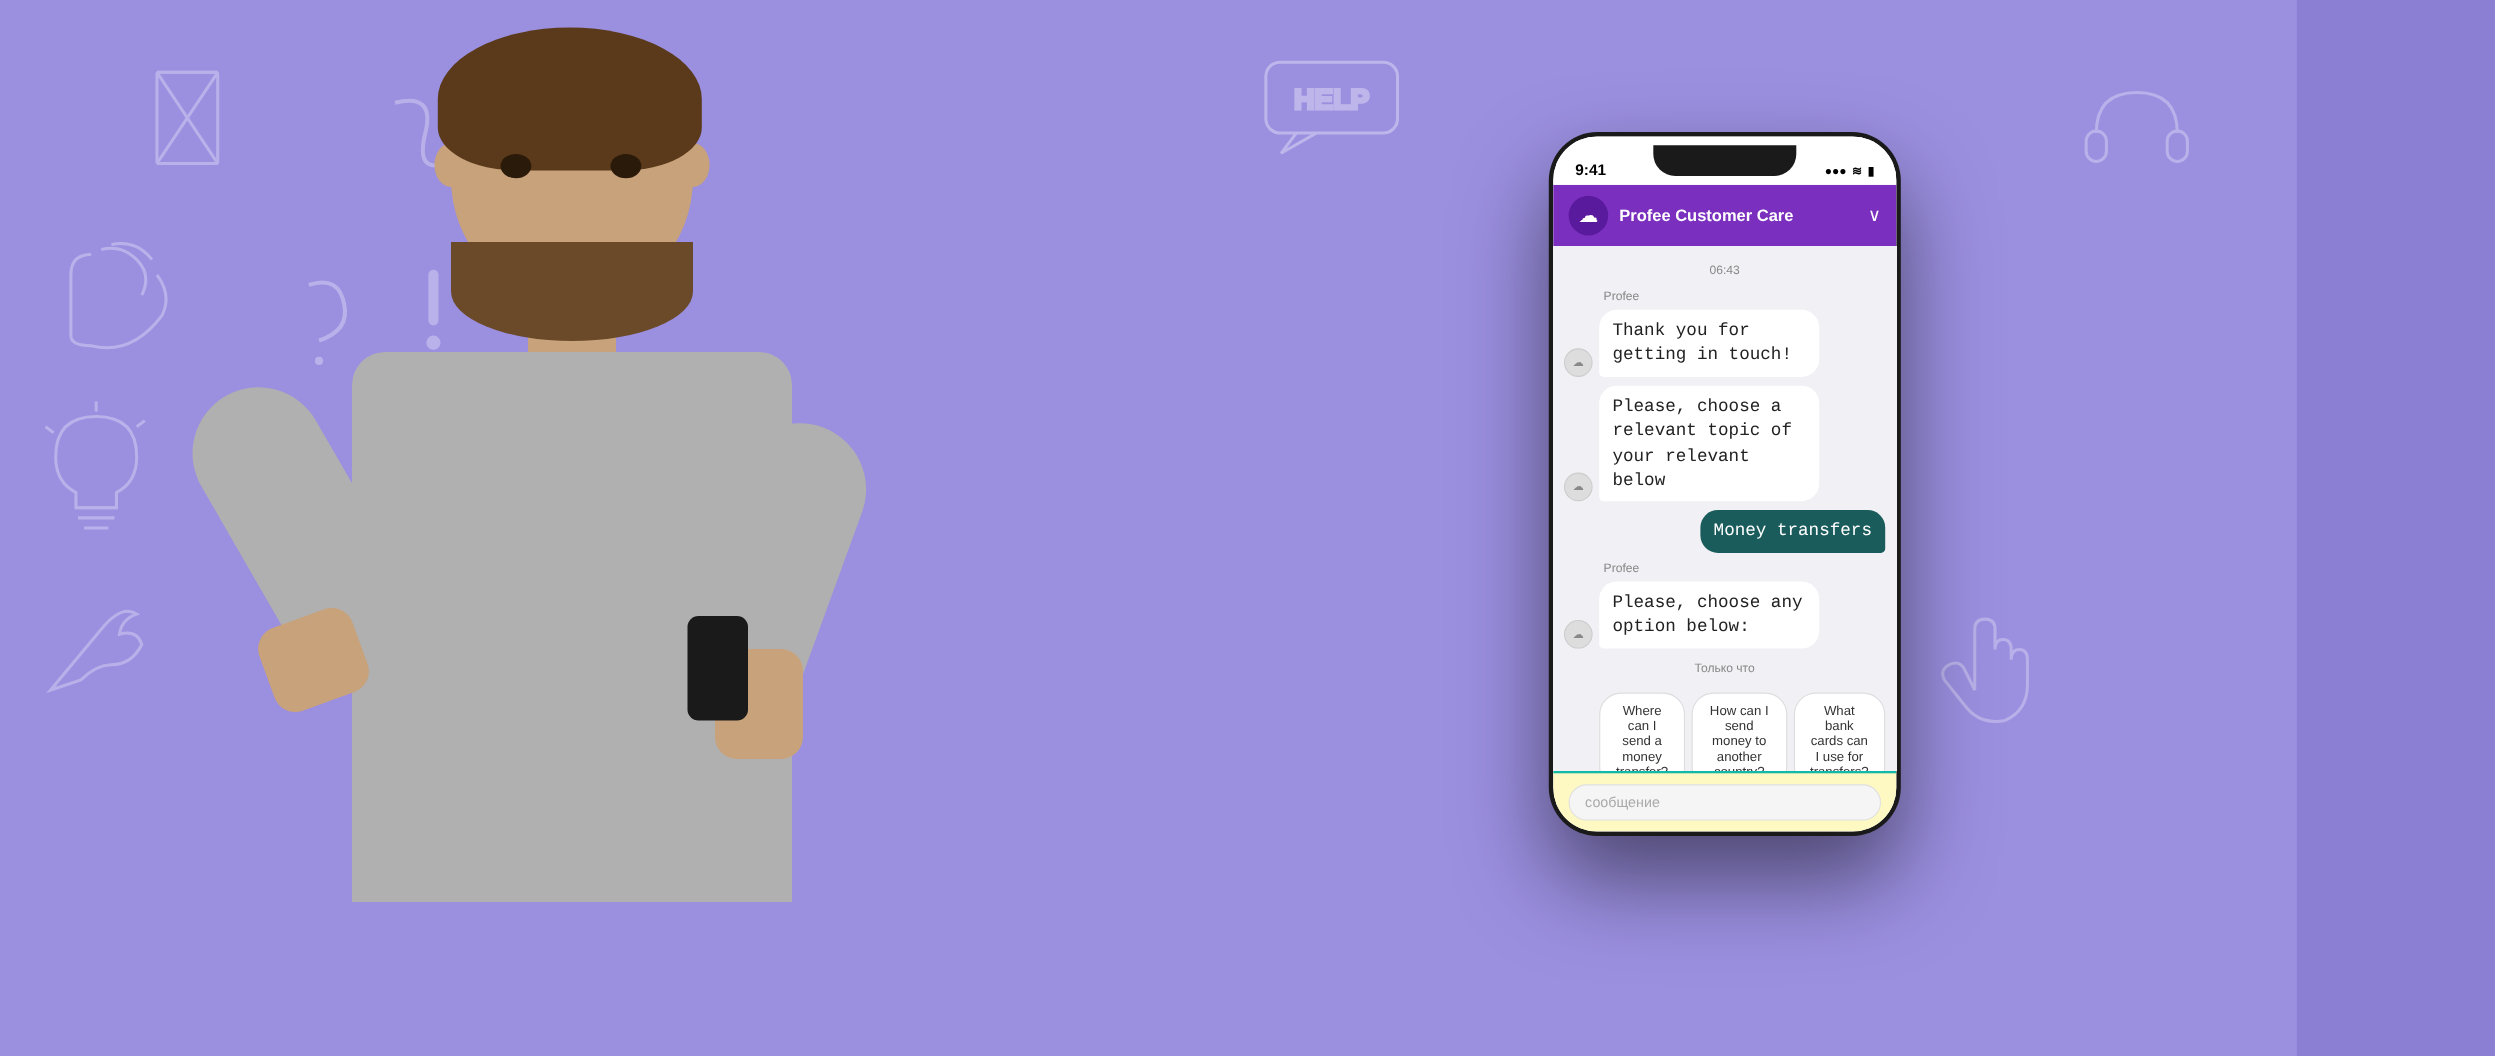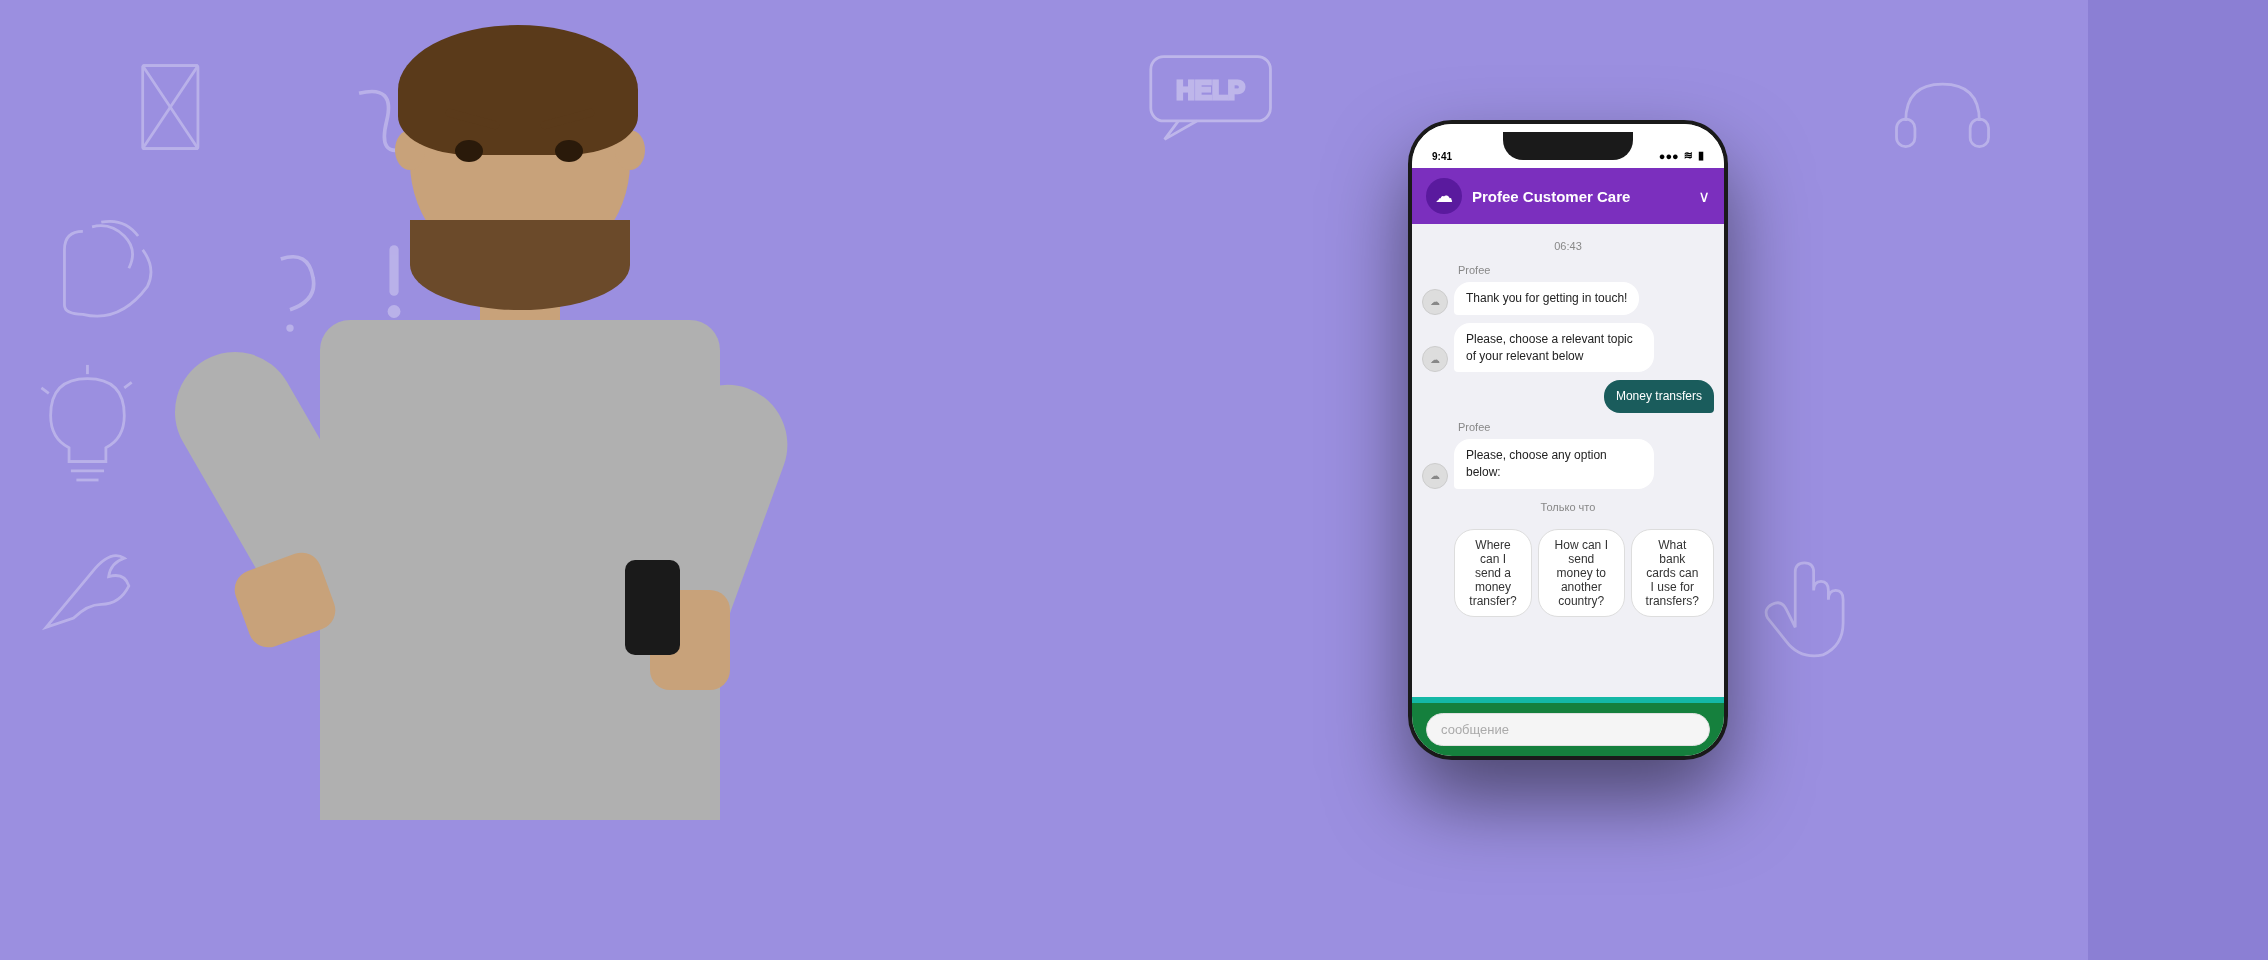--- a/index.html
+++ b/index.html
@@ -60,21 +60,21 @@
       align-items: flex-end;
       justify-content: space-between;
       padding: 0 20px 6px;
       font-size: 13px;
       font-weight: 600;
       color: #000;
       position: relative;
       z-index: 5;
     }
 
-    .status-time { font-size: 10px; font-weight: 700; }
+    .status-time { font-size: 14px; font-weight: 700; }
     .status-icons { display: flex; gap: 5px; align-items: center; font-size: 11px; }
 
     
     .chat-header {
       background: #7b2fbe;
       padding: 10px 14px;
       display: flex;
       align-items: center;
       gap: 10px;
     }
@@ -158,23 +158,24 @@
       align-items: center;
       justify-content: center;
       font-size: 10px;
       color: #888;
       border: 1px solid #ccc;
     }
 
     .bubble {
       padding: 8px 12px;
       border-radius: 16px;
-      font-size: 12px;
+      font-size: 16px;
       line-height: 1.4;
       max-width: 200px;
+      font-family: Liberation Mono, monospace;
     }
 
     .bubble-bot {
       background: white;
       color: #222;
       border-bottom-left-radius: 4px;
     }
 
     .bubble-user {
       background: #1a5c5c;
@@ -203,23 +204,23 @@
       border-radius: 20px;
       padding: 8px 14px;
       font-size: 12px;
       color: #333;
       cursor: pointer;
       text-align: center;
     }
 
     
     .chat-input-area {
-      background: #15803d;
+      background: #fef9c3;
       padding: 10px 14px;
-      border-top: 6px solid #14b8a6;
+      border-top: 3px solid #14b8a6;
     }
 
     .chat-input {
       width: 100%;
       background: #f5f5f5;
       border: 1px solid #e0e0e0;
       border-radius: 20px;
       padding: 8px 14px;
       font-size: 13px;
       color: #aaa;

